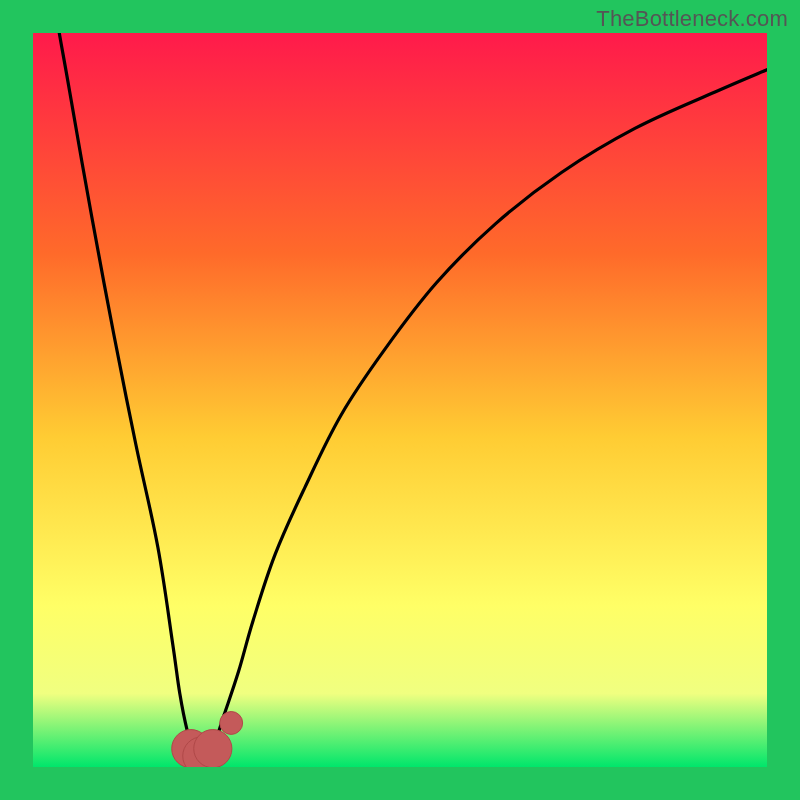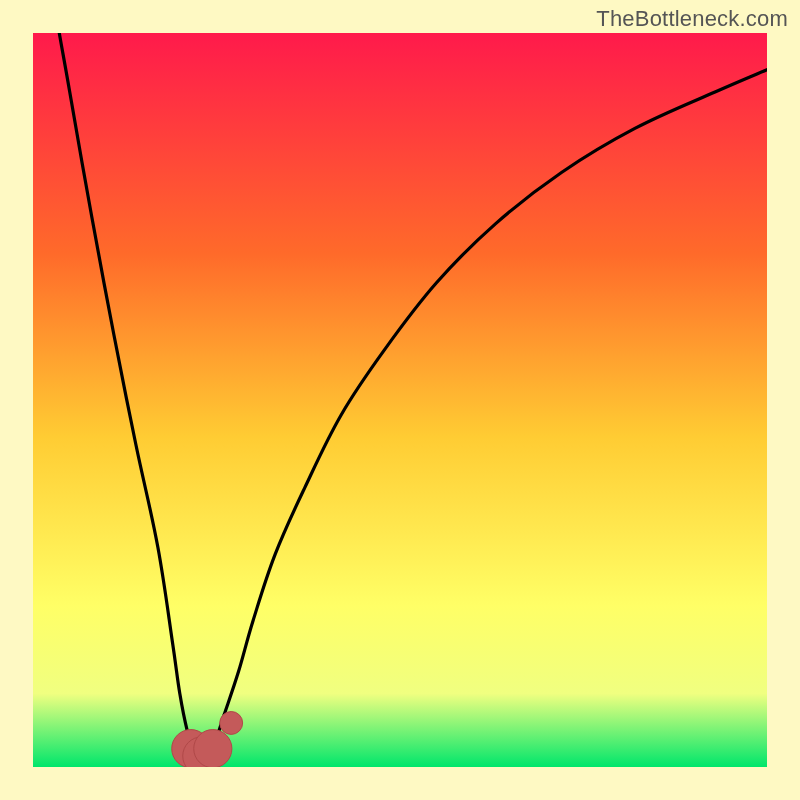--- a/index.html
+++ b/index.html
@@ -8,21 +8,21 @@
     width: 800px;
     height: 800px;
     overflow: hidden;
     background: #000;
     font-family: Arial, Helvetica, sans-serif;
   }
   .frame {
     position: absolute;
     left: 0; top: 0;
     width: 800px; height: 800px;
-    background: #fef9c3;
+    background: #22c55e;
     text-align: right;
   }
   .plot {
     position: absolute;
     left: 33px;
     top: 33px;
     width: 734px;
     height: 734px;
     overflow: hidden;
   }

